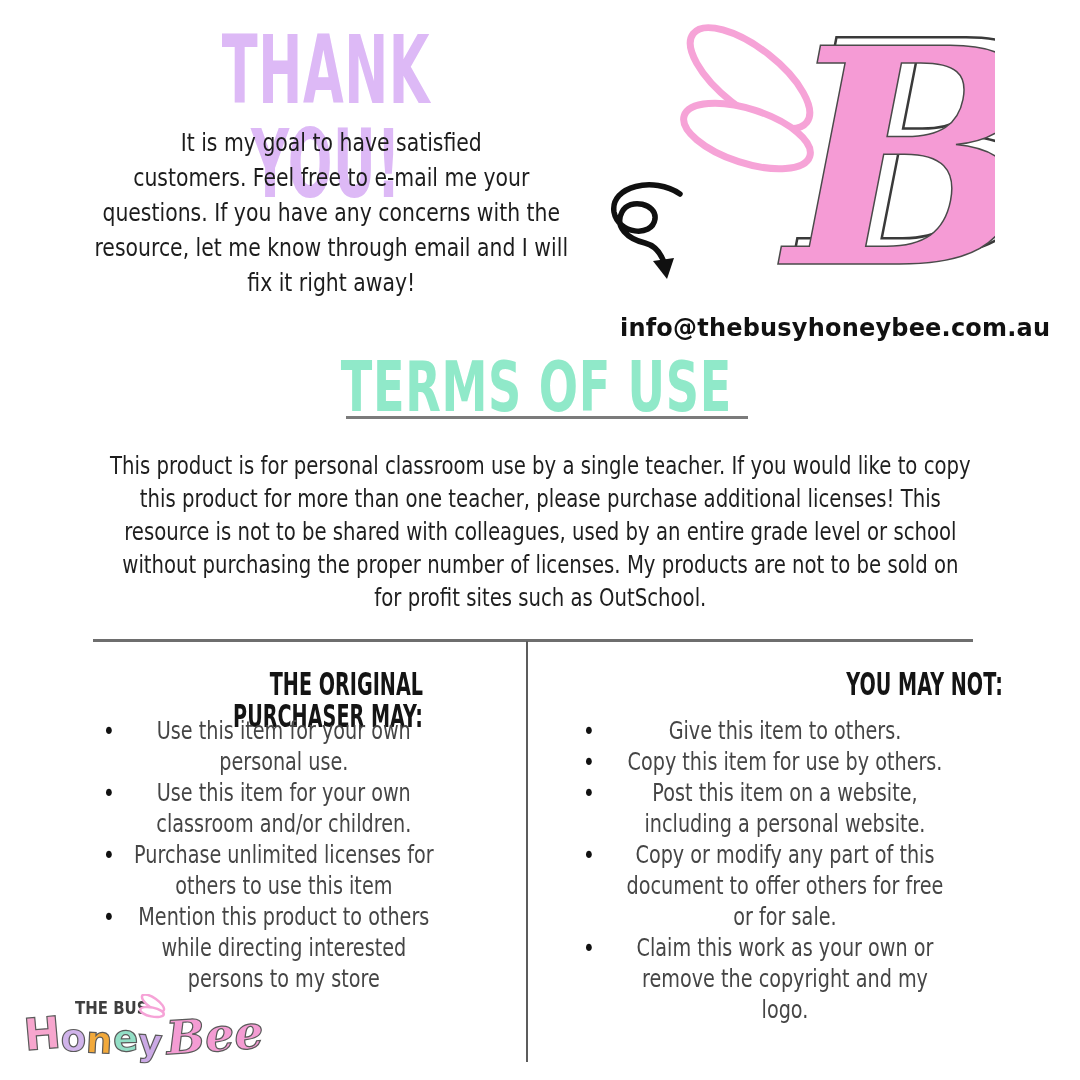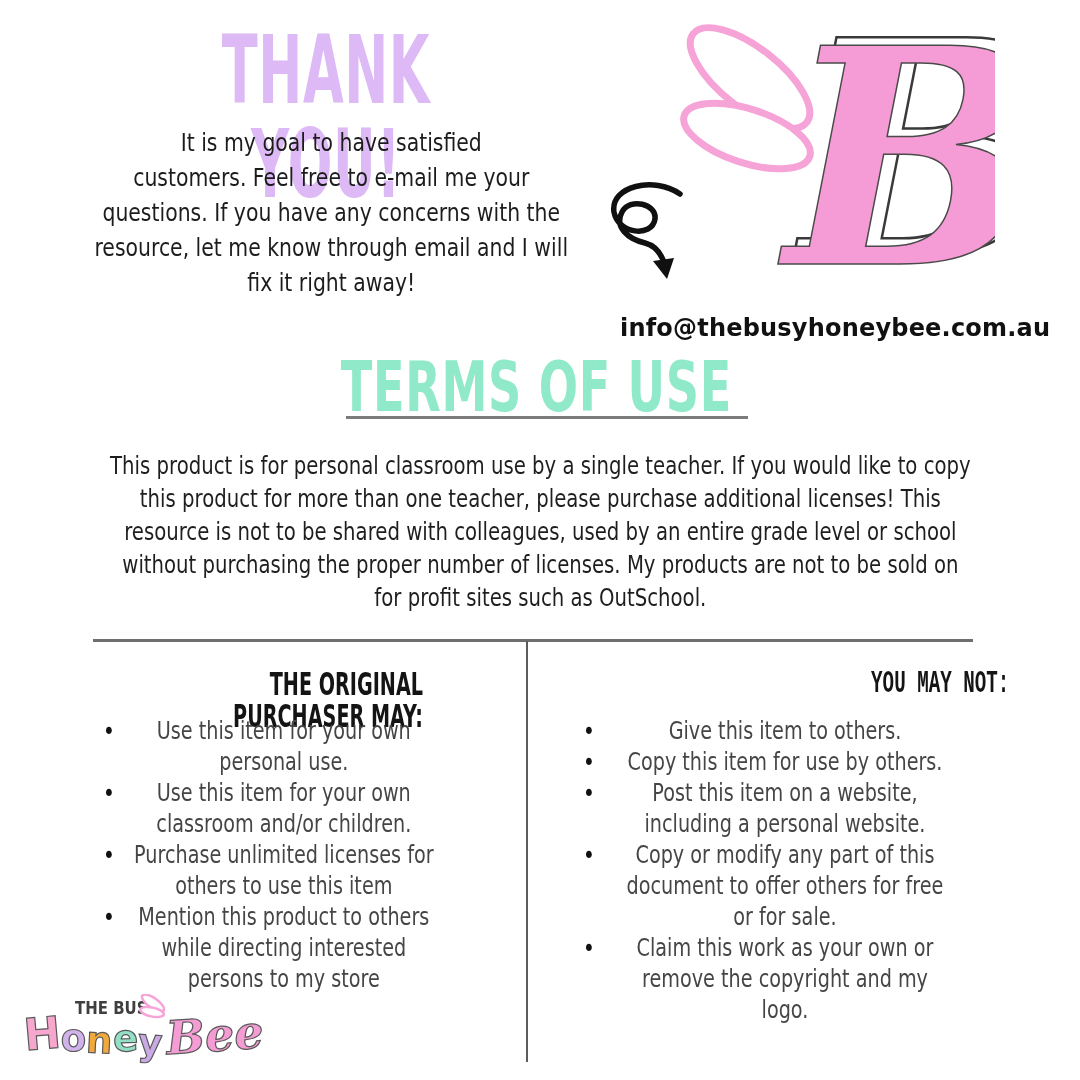--- a/index.html
+++ b/index.html
@@ -47,21 +47,21 @@
   
   .hline{position:absolute;top:639px;left:93px;width:880px;height:3px;background:#6e6e6e;}
   .vline{position:absolute;top:641px;left:526px;width:2px;height:421px;background:#5c5c5c;}
   
   .col-header{position:absolute;top:668px;text-align:right;}
   .col-header span{
     display:inline-block;font-weight:bold;font-size:32px;line-height:1;
     transform:scaleX(0.6);transform-origin:center top;color:#141414;
   }
   .col-header.left{left:95px;width:410px;}
-  .col-header.right{left:545px;width:510px;font-family:Liberation Mono, monospace;}
+  .col-header.right{left:545px;width:510px;}
   
   ul.tlist{
     position:absolute;top:716px;margin:0;padding:0;list-style:none;
     transform:scaleX(0.8);transform-origin:left top;color:#454545;
   }
   ul.tlist.left{left:103px;width:452px;}
   ul.tlist.right{left:583px;width:505px;}
   ul.tlist li{display:flex;align-items:flex-start;margin:0;padding:0;}
   ul.tlist .dot{
     flex:0 0 30px;font-size:25px;line-height:31px;color:#111;text-align:left;

